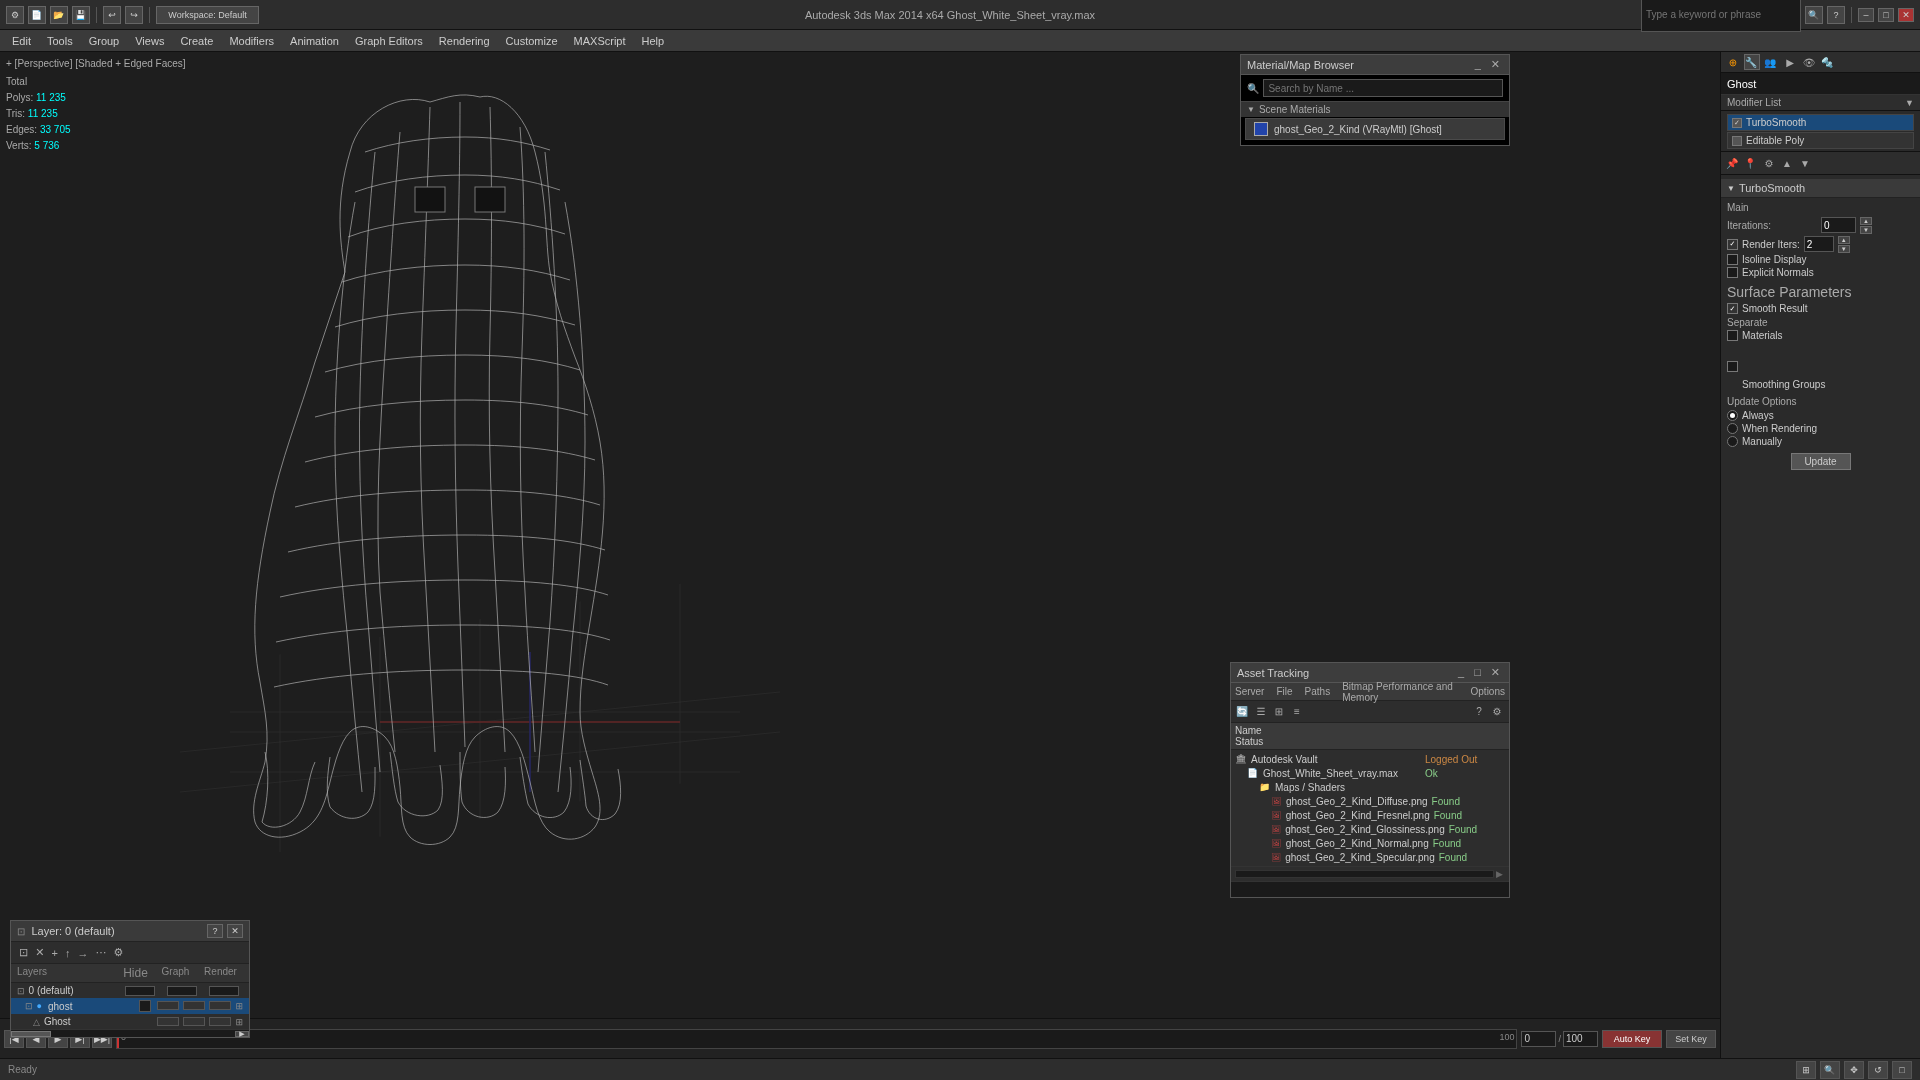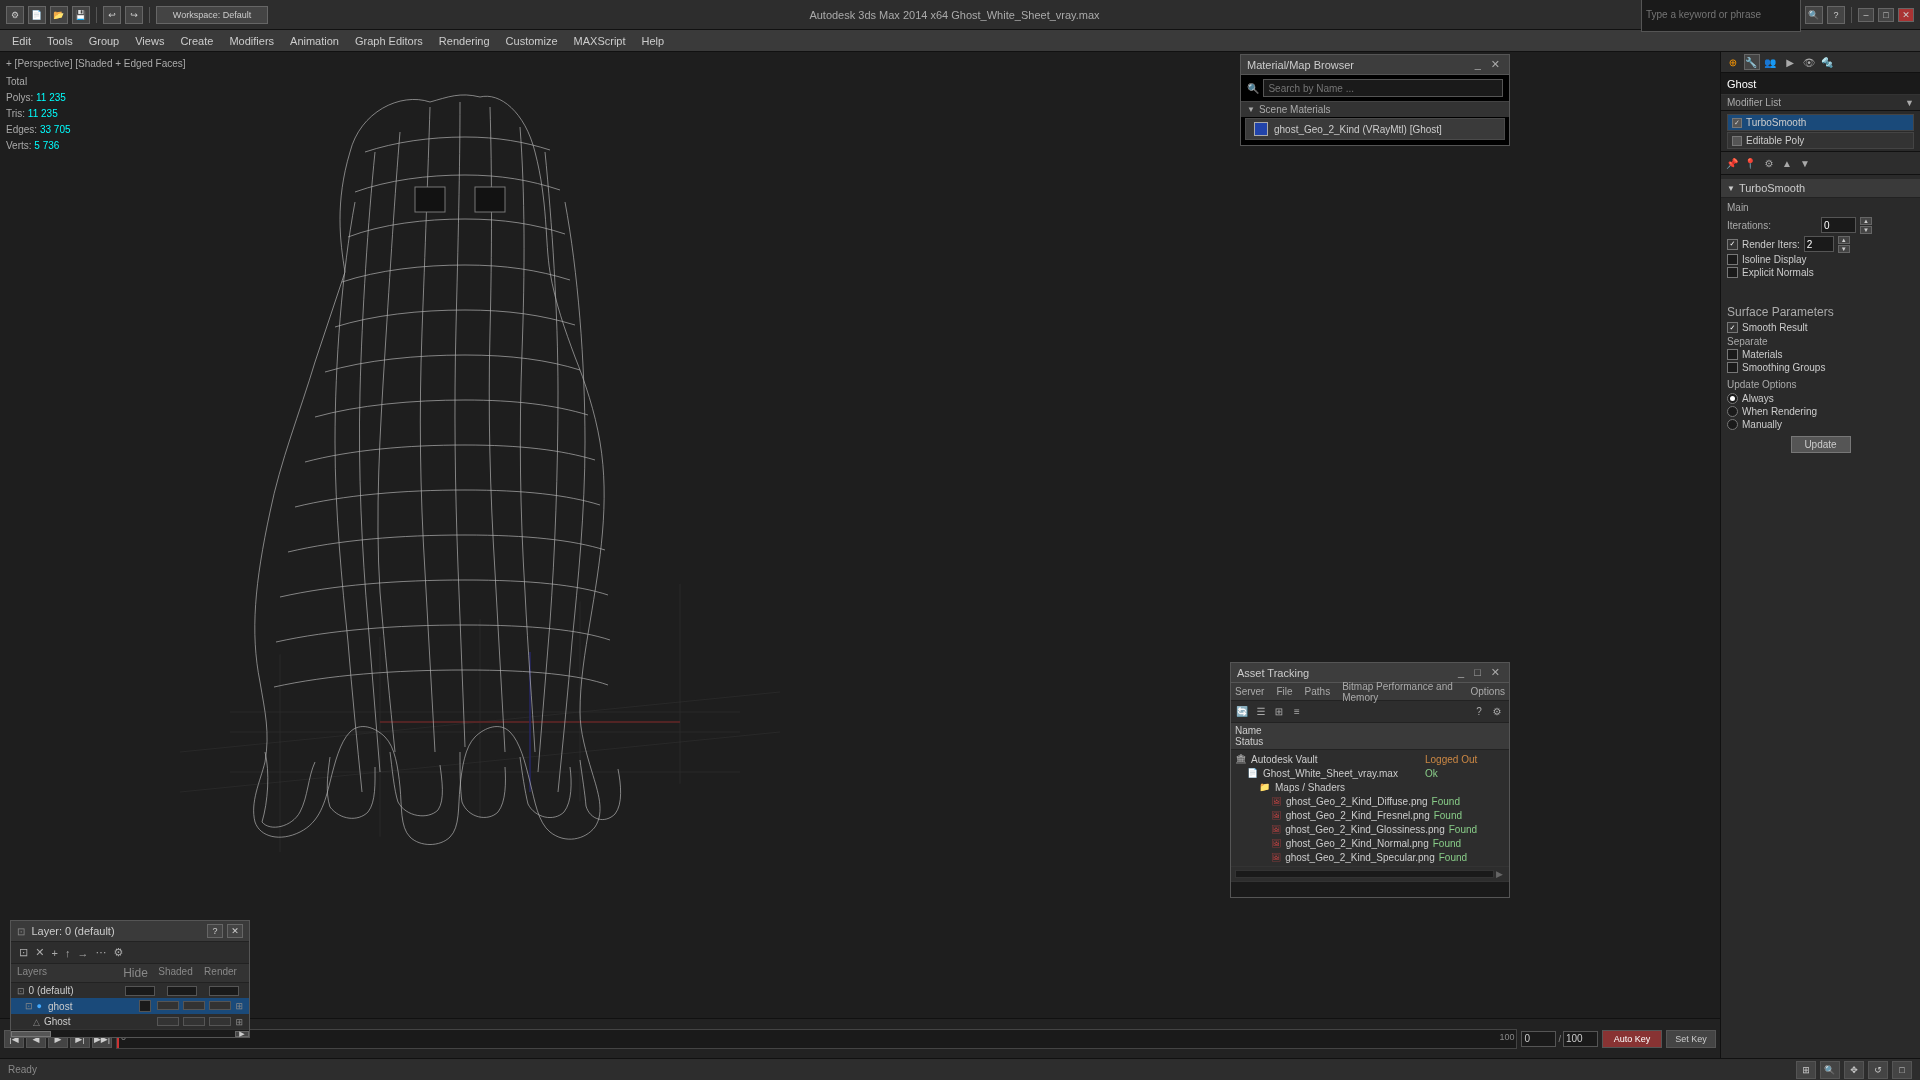--- a/index.html
+++ b/index.html
@@ -553,21 +553,21 @@
 <div id="title-bar">
   <div id="title-bar-left">
     <div class="tb-btn">⚙</div>
     <div class="tb-btn">📄</div>
     <div class="tb-btn">📂</div>
     <div class="tb-btn">💾</div>
     <div class="tool-separator"></div>
     <div class="tb-btn">↩</div>
     <div class="tb-btn">↪</div>
     <div class="tool-separator"></div>
-    <div class="tb-btn" style="width:112px; font-size:9px;">Workspace: Default</div>
+    <div class="tb-btn" style="width:103px; font-size:9px;">Workspace: Default</div>
   </div>
   <div id="title-bar-center">Autodesk 3ds Max 2014 x64    Ghost_White_Sheet_vray.max</div>
   <div id="title-bar-right">
     <input class="search-box" id="global-search" type="text" style="background: rgb(26, 26, 26); border: 1px solid rgb(85, 85, 85); color: rgb(204, 204, 204); height: 31px; width: 160px; padding: 16px 4px; font-size: 10px;" placeholder="Type a keyword or phrase">
     <div class="tb-btn">🔍</div>
     <div class="tb-btn">?</div>
     <div class="tool-separator"></div>
     <div class="win-btn">–</div>
     <div class="win-btn">□</div>
     <div class="win-btn" style="background:#aa3333;">✕</div>
@@ -792,21 +792,21 @@
         <div class="layer-toolbar-btn">✕</div>
         <div class="layer-toolbar-btn">+</div>
         <div class="layer-toolbar-btn">↑</div>
         <div class="layer-toolbar-btn">→</div>
         <div class="layer-toolbar-btn">⋯</div>
         <div class="layer-toolbar-btn">⚙</div>
       </div>
       <div class="layer-col-headers">
         <div class="layer-col-name">Layers</div>
         <div class="layer-col-hide">Hide</div>
-        <div class="layer-col-freeze">Shaded</div>
+        <div class="layer-col-freeze">Graph</div>
         <div class="layer-col-render">Render</div>
       </div>
 
       <div class="layer-row">
         <span style="font-size:9px;color:#888;margin-right:2px;">⊡</span>
         <div class="layer-name">0 (default)</div>
         <div style="display:flex;gap:12px;margin-right:4px;">
           <div style="width:30px;height:10px;background:#1a1a1a;border:1px solid #555;"></div>
           <div style="width:30px;height:10px;background:#1a1a1a;border:1px solid #555;"></div>
           <div style="width:30px;height:10px;background:#1a1a1a;border:1px solid #555;"></div>
@@ -914,35 +914,35 @@
           <span style="font-size:10px;color:#ccc;">Isoline Display</span>
         </div>
 
         <div class="rp-checkbox-row">
           <div class="rp-checkbox"></div>
           <span style="font-size:10px;color:#ccc;">Explicit Normals</span>
         </div>
 
         <div class="section-separator"></div>
 
-        <div style="font-size:12px;color:#aaa;margin-bottom:3px;margin-top:21px;">Surface Parameters</div>
+        <div style="font-size:14px;color:#aaa;margin-bottom:3px;">Surface Parameters</div>
 
         <div class="rp-checkbox-row">
           <div class="rp-checkbox checked">✓</div>
           <span style="font-size:10px;color:#ccc;">Smooth Result</span>
         </div>
 
         <div style="font-size:10px;color:#aaa;margin-top:3px;margin-bottom:2px;">Separate</div>
         <div class="rp-checkbox-row">
           <div class="rp-checkbox"></div>
           <span style="font-size:10px;color:#ccc;">Materials</span>
         </div>
         <div class="rp-checkbox-row">
           <div class="rp-checkbox"></div>
-          <span style="font-size:10px;color:#ccc;">Smoothing Groups</span>
+          <span style="font-size:10px;color:#ccc;margin-top:36px;">Smoothing Groups</span>
         </div>
 
         <div class="section-separator"></div>
 
         <div style="font-size:10px;color:#aaa;margin-bottom:3px;">Update Options</div>
         <div class="rp-checkbox-row">
           <div class="rp-radio checked"></div>
           <span style="font-size:10px;color:#ccc;">Always</span>
         </div>
         <div class="rp-checkbox-row">

